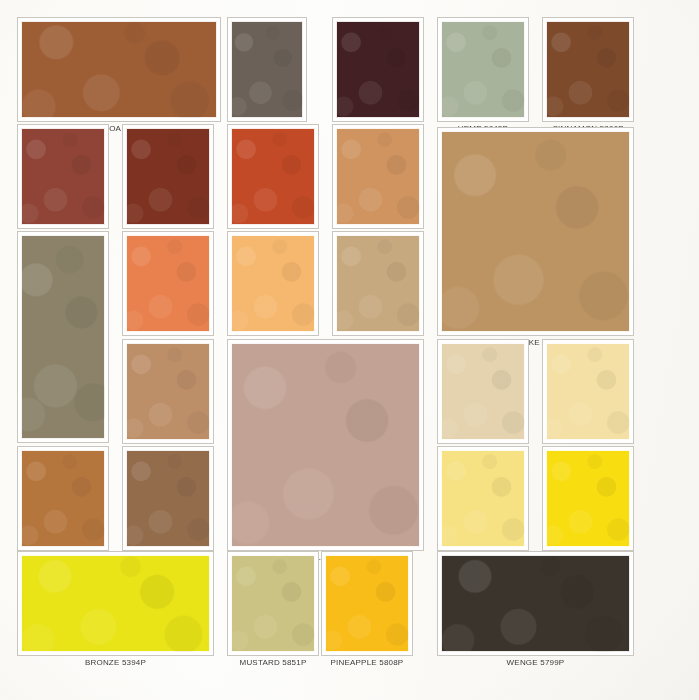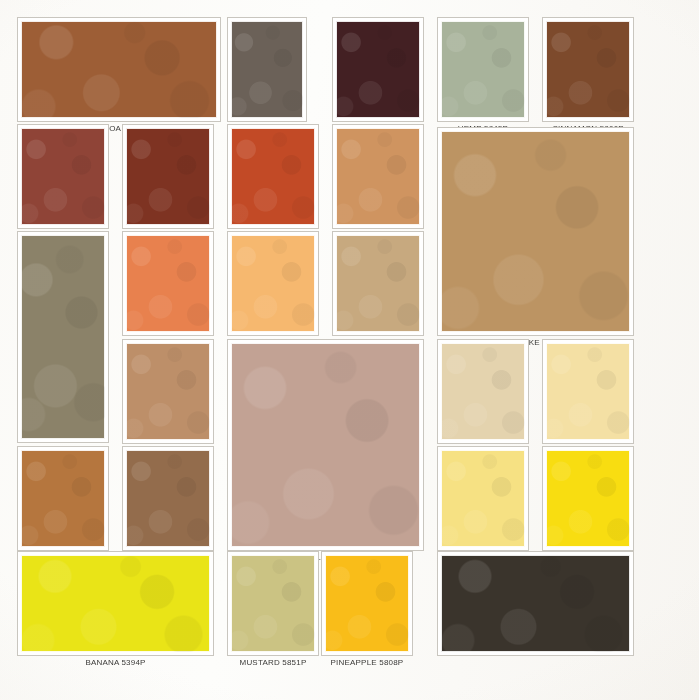--- a/index.html
+++ b/index.html
@@ -205,33 +205,34 @@
       <div class="swatch-cell" style="left: 543px; top: 447px; width: 90px; height: 119px;">
         <div class="chip" style="background: rgb(248, 221, 17);">
           <div class="chip-inner"></div>
         </div>
         <div class="chip-label">LEMON 5398P</div>
       </div>
       <div class="swatch-cell" style="left: 18px; top: 552px; width: 195px; height: 119px;">
         <div class="chip" style="background: rgb(233, 228, 23);">
           <div class="chip-inner"></div>
         </div>
-        <div class="chip-label">BANANA 5394P</div>
+        <div class="chip-label">BRONZE 5394P</div>
       </div>
       <div class="swatch-cell" style="left: 228px; top: 552px; width: 90px; height: 119px; text-decoration: underline;">
         <div class="chip" style="background: rgb(203, 195, 131);">
           <div class="chip-inner"></div>
         </div>
         <div class="chip-label">MUSTARD 5851P</div>
       </div>
       <div class="swatch-cell" style="left: 322px; top: 552px; width: 90px; height: 119px;">
         <div class="chip" style="background: rgb(249, 189, 25);">
           <div class="chip-inner"></div>
         </div>
         <div class="chip-label">PINEAPPLE 5808P</div>
       </div>
       <div class="swatch-cell" style="left: 438px; top: 552px; width: 195px; height: 119px;">
         <div class="chip" style="background: rgb(58, 52, 44);">
           <div class="chip-inner"></div>
         </div>
+        <div class="chip-label">WENGE 5799P</div>
       </div>
     </div>
 </div>
 
 </body></html>

